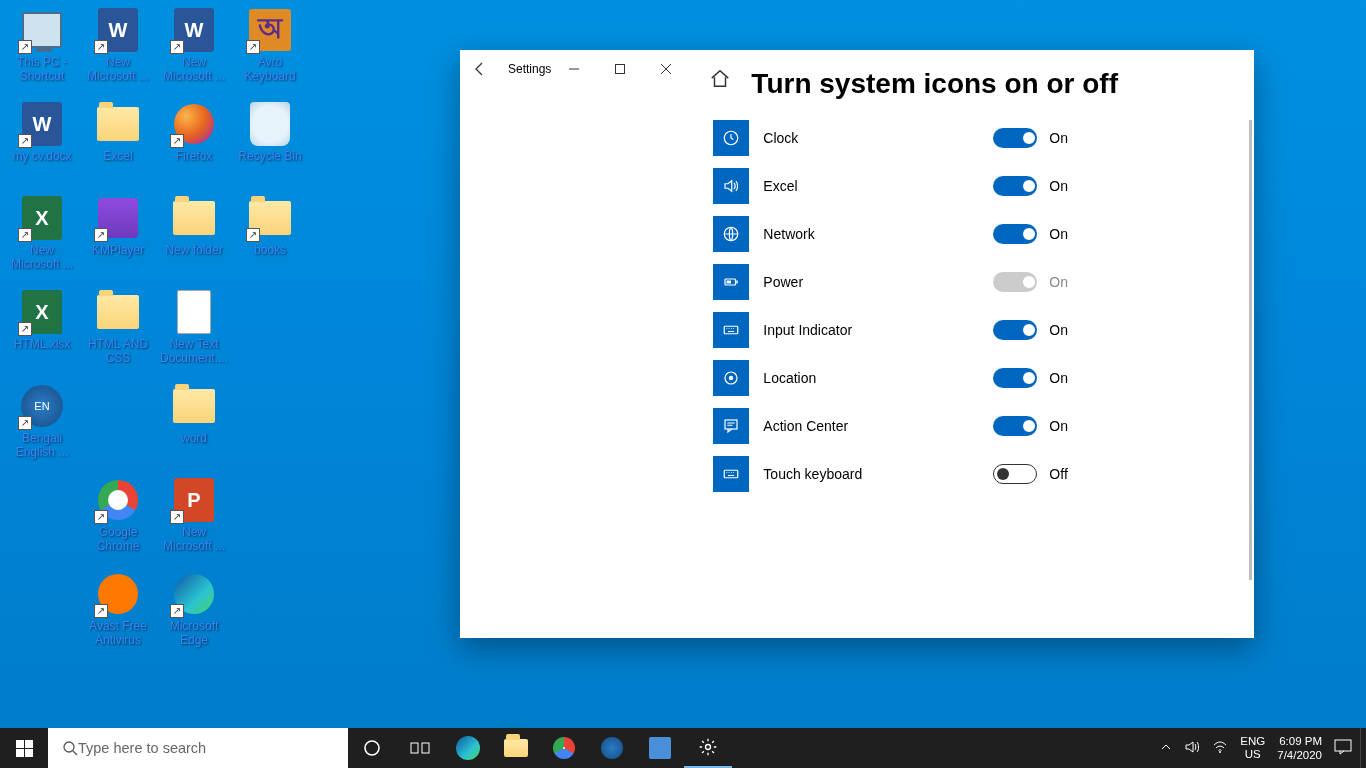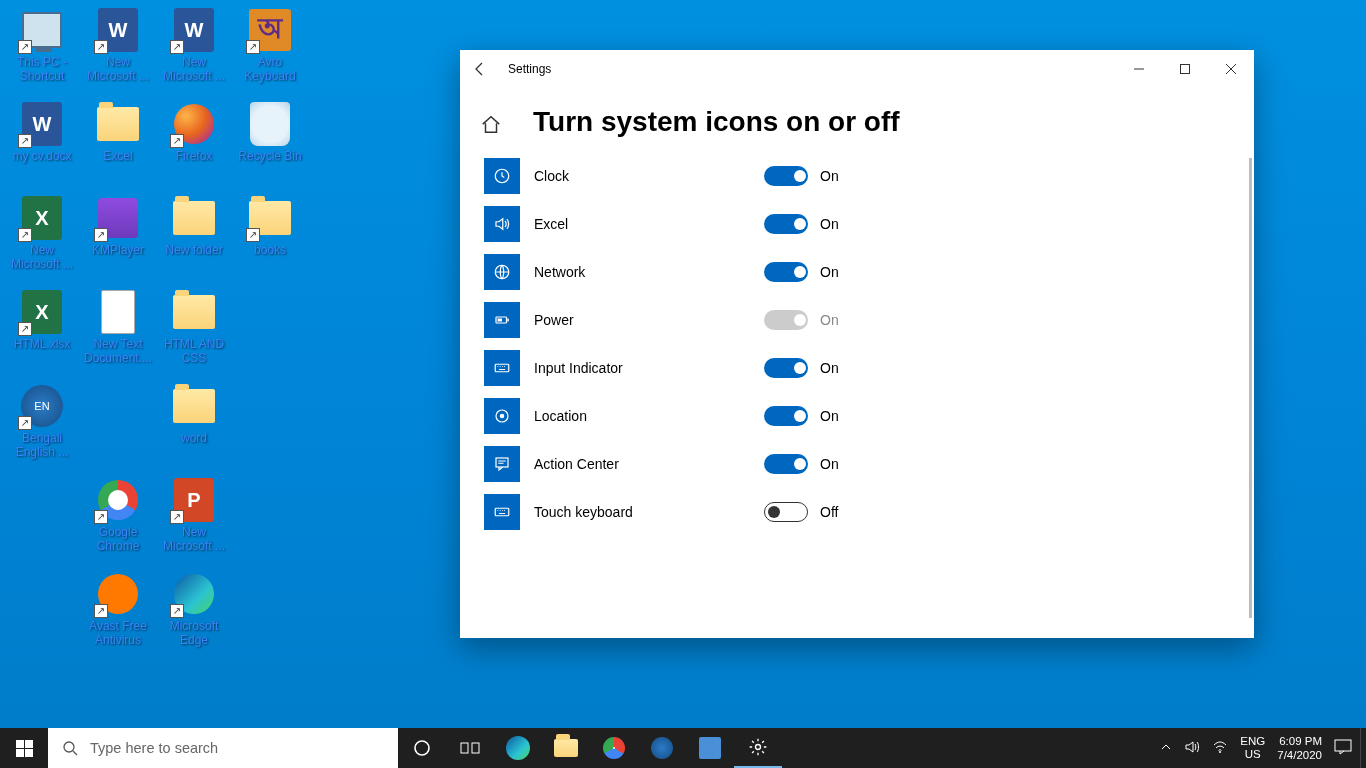--- a/index.html
+++ b/index.html
@@ -51,31 +51,31 @@
   .avast-ico{width:40px;height:40px;border-radius:50%;background:#ff7800;}
   .globe-ico{width:42px;height:42px;border-radius:50%;background:radial-gradient(circle,#2a7cc7,#174b83);
     display:flex;align-items:center;justify-content:center;color:#fff;font-size:11px;}
   .doc-ico {width:34px;height:44px;background:#fff;border:1px solid #aaa;border-radius:2px;}
   .shortcut-arrow{position:absolute;bottom:0;left:0;width:14px;height:14px;background:#fff;border:1px solid #555;font-size:10px;line-height:12px;text-align:center;color:#333;}
 
   
   .win {
     position: absolute; left: 460px; top: 50px; width: 794px; height: 588px;
     background: #fff; box-shadow: 0 10px 30px rgba(0,0,0,.35);
-    display: flex; flex-direction: column;
+    display: flex; flex-direction: row;
   }
   .titlebar {
     height: 38px; display: flex; align-items: center;
   }
   .tb-left { display:flex; align-items:center; flex:1; }
   .back-btn { width:40px; height:38px; display:flex;align-items:center;justify-content:center; cursor:pointer;}
   .tb-title{ font-size:12px; margin-left:8px;}
   .cap-btn { width:46px;height:32px;display:flex;align-items:center;justify-content:center;cursor:pointer;}
   .win-body{ flex:1; padding-left:18px; overflow:hidden; position:relative;}
-  .page-header{ display:flex; align-items:flex-end; gap:29px; padding:18px 0 20px 2px;}
+  .page-header{ display:flex; align-items:flex-start; gap:18px; padding:18px 0 20px 2px;}
   .home-btn{ width:24px;height:24px;cursor:pointer;}
   .page-title{ font-size:28px; font-weight:600;}
   .scroll-ind{position:absolute;right:2px;top:70px;width:3px;height:460px;background:#bdbdbd;}
   .setting-list{ display:flex; flex-direction:column; gap:12px; padding-left:6px;}
   .setting-row{ display:flex; align-items:center; }
   .row-icon{ width:36px;height:36px; background:#0067c0; color:#fff;
     display:flex;align-items:center;justify-content:center; margin-right:14px;}
   .row-label{ font-size:14px; width:230px;}
   .toggle{ width:44px;height:20px;border-radius:10px;position:relative;margin-right:12px;cursor:pointer;}
   .toggle.on{ background:#0067c0;}
@@ -87,22 +87,22 @@
   .knob{ position:absolute; top:50%; transform:translateY(-50%); width:12px;height:12px;border-radius:50%;}
   .toggle-state{ font-size:14px; }
   .toggle-state.disabled{ color:#888;}
 
   
   .taskbar{ position:absolute; left:0; right:0; bottom:0; height:40px;
     background:#1f1f1f; display:flex; align-items:stretch; color:#fff;}
   .start-btn{ width:48px;display:flex;align-items:center;justify-content:center;cursor:pointer;}
   .win-logo{ width:17px;height:17px;display:grid;grid-template-columns:1fr 1fr;grid-template-rows:1fr 1fr;gap:1px;}
   .win-logo span{background:#fff;}
-  .search-box{ width:350px; background:#fff; color:#666; display:flex;align-items:center;
-    padding:0 14px; gap:12px; font-size:14.5px;}
+  .search-box{ width:300px; background:#fff; color:#666; display:flex;align-items:center;
+    padding:0 14px; font-size:14.5px;}
   .tb-apps{ display:flex;}
   .tb-apps .app{ width:48px; display:flex;align-items:center;justify-content:center;cursor:pointer;}
   .tb-apps .app.active{border-bottom:2px solid #76b9ed;}
   .tray{ margin-left:auto; display:flex; align-items:center; gap:12px; padding:0 8px; font-size:11.5px;}
   .tray .lang{ text-align:center; line-height:1.15;}
   .tray .dt  { text-align:right; line-height:1.25;}
   .tray .ic  { cursor:pointer;}
   .desk-peek{ width:6px; border-left:1px solid #444;}
 </style>
 </head>
@@ -199,29 +199,29 @@
     <div class="icon-row">
       <div class="dicon">
         <div class="img">
           <div class="excel-ico">X</div>
           <div class="shortcut-arrow">↗</div>
         </div>
         <div class="lbl">HTML.xlsx</div>
       </div>
       <div class="dicon">
         <div class="img">
+          <div class="folder-ico"></div>
+        </div>
+        <div class="lbl">HTML AND CSS</div>
+      </div>
+      <div class="dicon">
+        <div class="img">
           <div class="doc-ico"></div>
         </div>
         <div class="lbl">New Text Document....</div>
-      </div>
-      <div class="dicon">
-        <div class="img">
-          <div class="folder-ico"></div>
-        </div>
-        <div class="lbl">HTML AND CSS</div>
       </div>
     </div>
     <div class="icon-row">
       <div class="dicon">
         <div class="img">
           <div class="globe-ico">EN</div>
           <div class="shortcut-arrow">↗</div>
         </div>
         <div class="lbl">Bengali English ...</div>
       </div>

